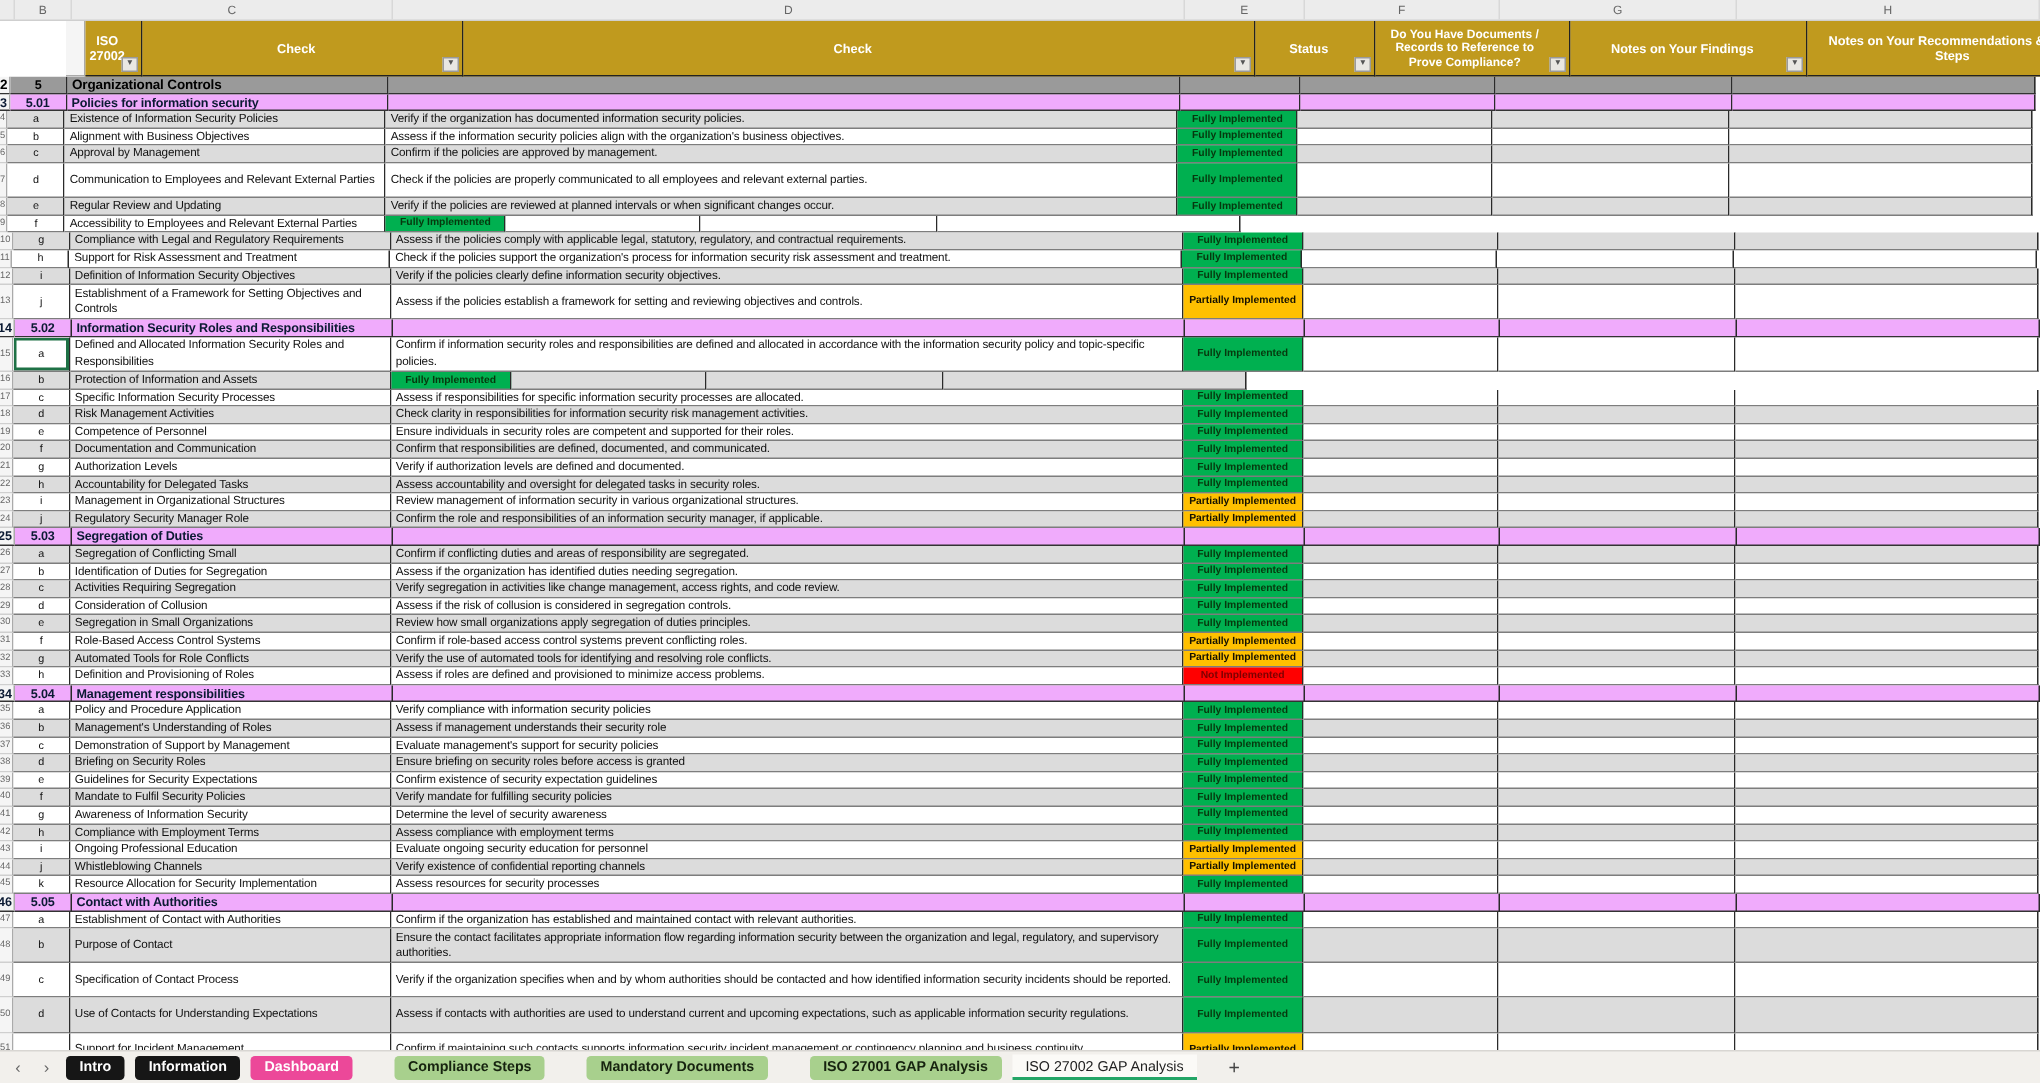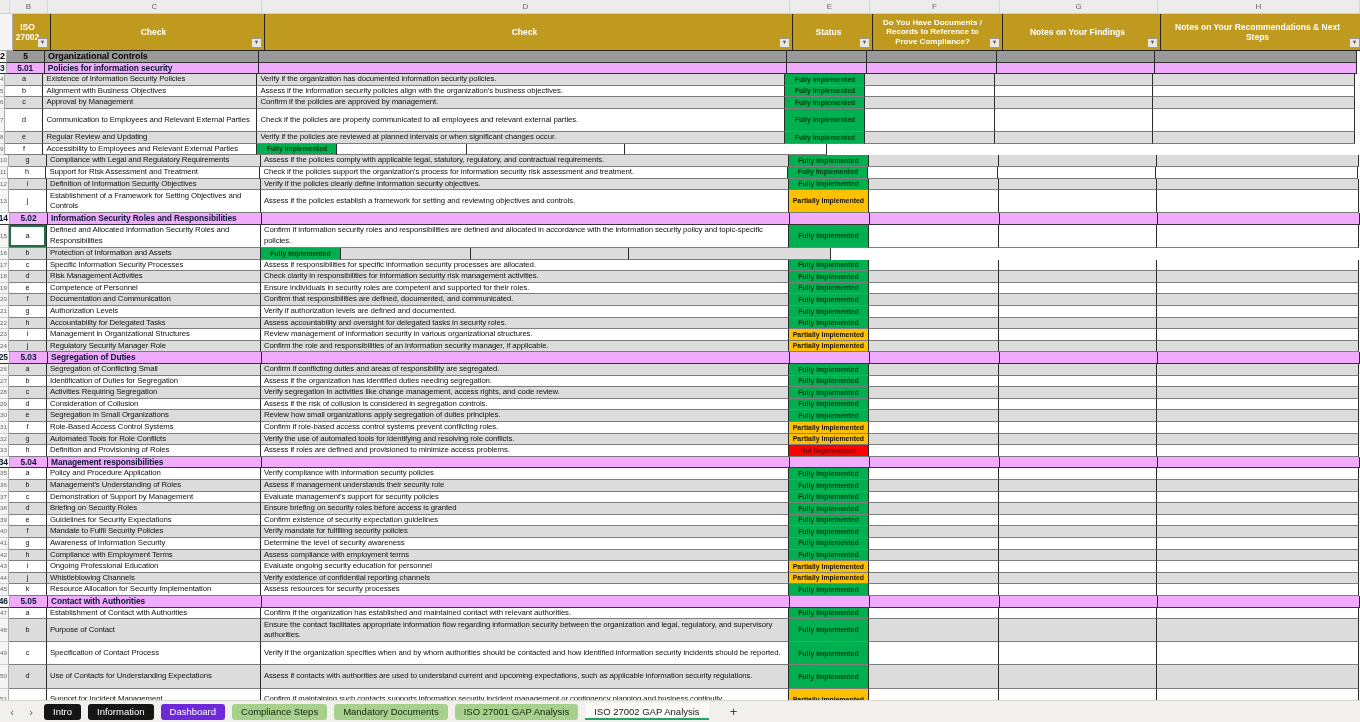--- a/index.html
+++ b/index.html
@@ -12,21 +12,21 @@
     border-bottom:1px solid #cfcfcf; flex:none; }
   .letters .lcell { display:flex; align-items:center; justify-content:center;
     border-right:1px solid #d8d8d8; }
 
   
   .w-g{width:10px;flex:none}.w-b{width:38px;flex:none}.w-c{width:214px;flex:none}
   .w-d{width:528px;flex:none}.w-e{width:80px;flex:none}.w-f{width:130px;flex:none}
   .w-gg{width:158px;flex:none}.w-h{width:202px;flex:none}
 
   
-  .hdr { height:37px; display:flex; flex:none; }
+  .hdr { height:37px; display:flex; flex:none;margin-left:44px; }
   .hcell { background:#C09A1E; color:#fff; font-weight:bold; font-size:8.5px; line-height:1.18;
     display:flex; align-items:center; justify-content:center; text-align:center;
     border-right:1px solid #222; border-bottom:1px solid #222; position:relative; padding:1px 10px 1px 2px; }
   .hcell.small { font-size:8px; padding-right:12px; }
   .hgut { background:#F5F5F5; border-right:1px solid #aaa; border-bottom:1px solid #aaa; }
   .filterbtn { position:absolute; right:2px; bottom:2px; width:11px; height:10px;
     background:#E9E7E2; border:1px solid #9a9a9a; color:#555; font-size:5.5px;
     display:flex; align-items:center; justify-content:center; line-height:1; }
 
   
@@ -50,24 +50,24 @@
     line-height:7.5px; letter-spacing:0; }
   .s-green { background:#00B050 !important; color:#06380e; }
   .s-amber { background:#FFC000 !important; color:#161200; }
   .s-red   { background:#FF0000 !important; color:#7d0000; }
   .selcell { box-shadow:inset 0 0 0 2px #1E7145; background:#fff !important; }
 
   
   .tabbar { height:22px; flex:none; background:#F2F0EC; border-top:1px solid #d8d6d2;
     display:flex; align-items:center; padding-left:6px; gap:7px; font-size:9.5px; }
   .nav-arrow { color:#666; font-size:11px; width:12px; text-align:center; }
-  .tab { padding:2.5px 9px; border-radius:3px; white-space:nowrap; }
+  .tab { padding:2.5px 9px; border-radius:3px; white-space:nowrap;font-weight:bold; }
   .tab-black { background:#161616; color:#fff; }
-  .tab-blue  { background:#6d28d9; color:#fff; }
-  .tab-green { background:#A8D08D; color:#16230f; }
+  .tab-blue  { background:#ec4899; color:#fff; }
+  .tab-green { background:#A8D08D; color:#16230f;margin-left:21px; }
   .tab-active{ background:#FBFAF7; color:#222; font-weight:normal; border-radius:0;
     border-bottom:2.5px solid #23A566; padding-bottom:1px; }
   .add-sheet { color:#444; font-size:13px; margin-left:14px; }
 </style>
 </head>
 <body>
 
 <div class="app">
 
   <div class="letters">

